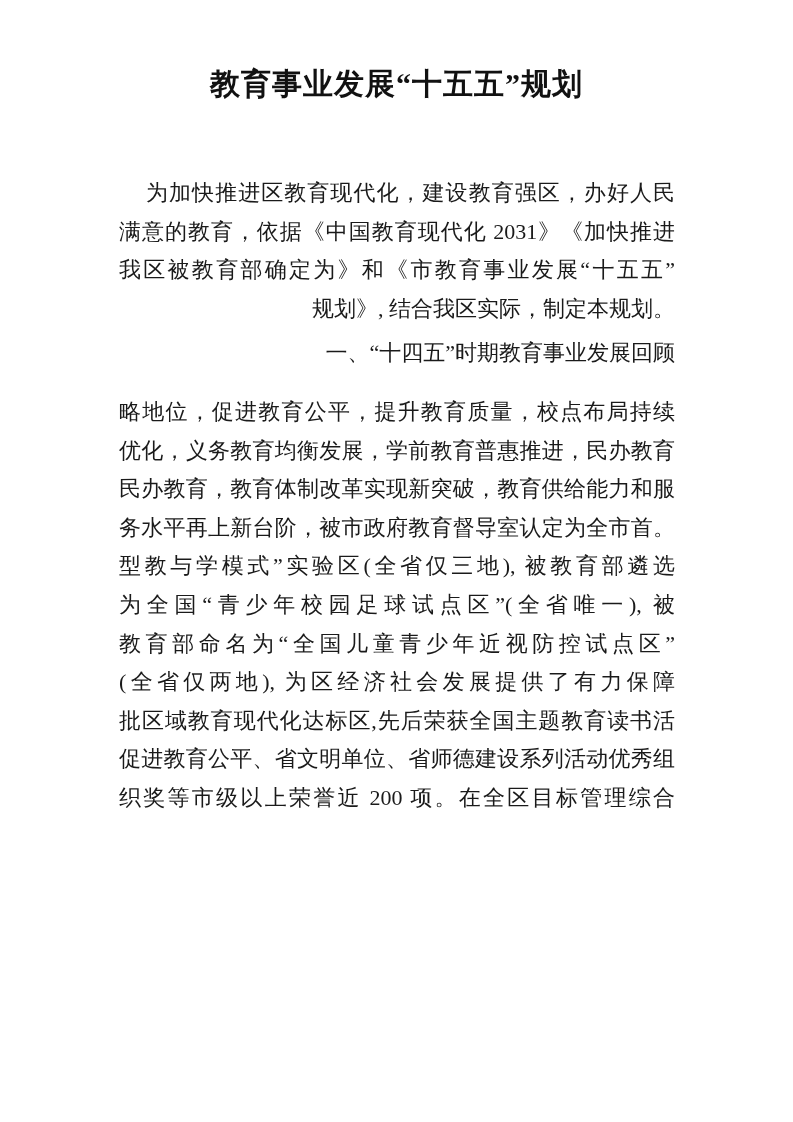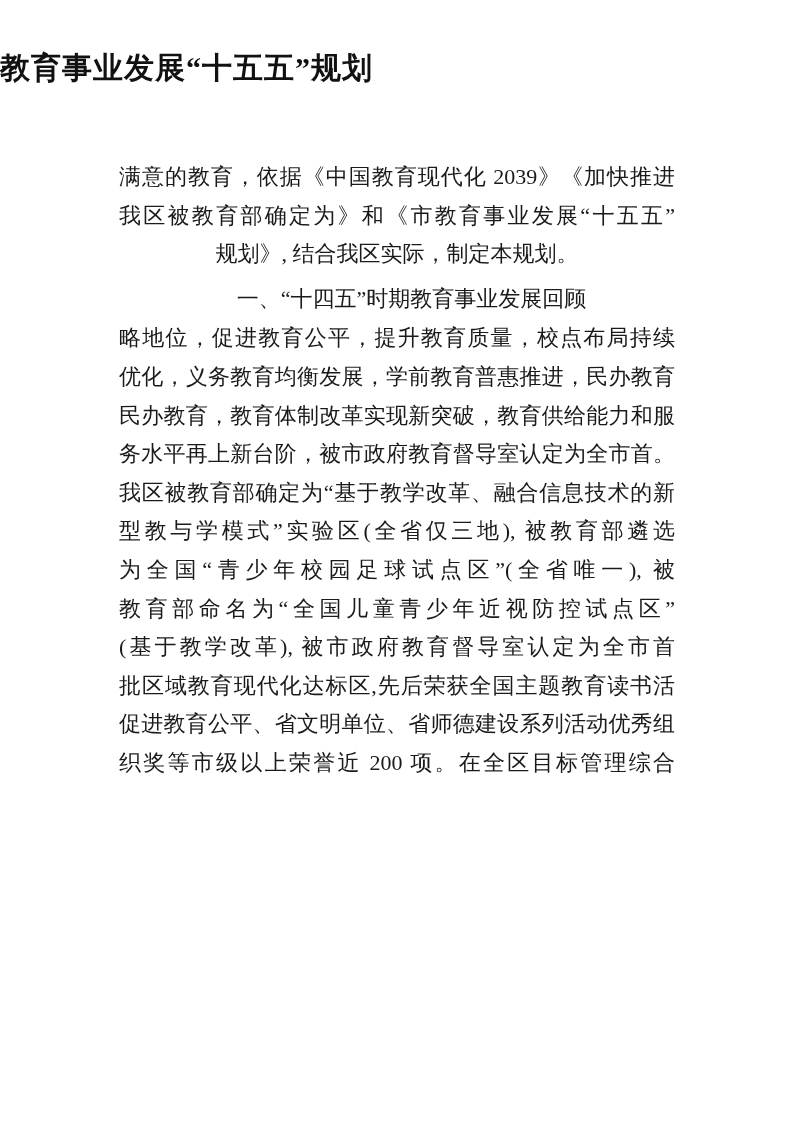--- a/index.html
+++ b/index.html
@@ -11,45 +11,45 @@
     position: relative;
     width: 793px;
     height: 1122px;
     margin: 0 auto;
     background: #ffffff;
     color: #1a1a1a;
     font-family: "Liberation Serif", "DejaVu Serif", serif;
     overflow: hidden;
   }
   .doc-title {
-    margin: 0;
+    margin: 16px;
     padding-top: 46px;
-    text-align: left;
+    text-align: center;
     font-size: 30px;
     font-weight: bold;
     line-height: 44px;
     letter-spacing: 1px;
     color: #111111;
   }
   .doc-body {
     margin: 68px 118px 0 119px;
     font-size: 22px;
   }
   .para {
     margin: 0;
     padding: 0;
   }
   .para.heading {
     margin-top: 6px;
-    margin-bottom: 1px;
+    margin-bottom: 20px;
   }
   .line {
     height: 38.6px;
     line-height: 38.6px;
-    text-align: center;
+    text-align: right;
     white-space: normal;
     overflow: visible;
   }
   
   .line.fill {
     text-align: justify;
     text-align-last: justify;
     text-justify: inter-character;
   }
   .line.indent {
@@ -59,35 +59,35 @@
     text-indent: 29px;
   }
 </style>
 </head>
 <body>
 
 <div class="page">
   <h1 class="doc-title">教育事业发展“十五五”规划</h1>
   <div class="doc-body" id="doc-body">
       <div class="para body">
-        <div class="line fill">满意的教育，依据《中国教育现代化 2039》《加快推进</div>
+        <div class="line indent fill">为加快推进区教育现代化，建设教育强区，办好人民</div>
+        <div class="line fill">满意的教育，依据《中国教育现代化 2031》《加快推进</div>
         <div class="line fill">我区被教育部确定为》和《市教育事业发展“十五五”</div>
         <div class="line">规划》, 结合我区实际，制定本规划。</div>
       </div>
       <div class="para heading">
         <div class="line">一、“十四五”时期教育事业发展回顾</div>
       </div>
       <div class="para body">
         <div class="line fill">略地位，促进教育公平，提升教育质量，校点布局持续</div>
         <div class="line fill">优化，义务教育均衡发展，学前教育普惠推进，民办教育</div>
         <div class="line fill">民办教育，教育体制改革实现新突破，教育供给能力和服</div>
         <div class="line fill">务水平再上新台阶，被市政府教育督导室认定为全市首。</div>
-        <div class="line fill">我区被教育部确定为“基于教学改革、融合信息技术的新</div>
         <div class="line fill">型教与学模式”实验区(全省仅三地), 被教育部遴选</div>
         <div class="line fill">为全国“青少年校园足球试点区”(全省唯一), 被</div>
         <div class="line fill">教育部命名为“全国儿童青少年近视防控试点区”</div>
-        <div class="line fill">(基于教学改革), 被市政府教育督导室认定为全市首</div>
+        <div class="line fill">(全省仅两地), 为区经济社会发展提供了有力保障</div>
         <div class="line fill">批区域教育现代化达标区,先后荣获全国主题教育读书活</div>
         <div class="line fill">促进教育公平、省文明单位、省师德建设系列活动优秀组</div>
         <div class="line fill">织奖等市级以上荣誉近 200 项。在全区目标管理综合</div>
       </div>
     </div>
 </div>
 
 </body></html>

